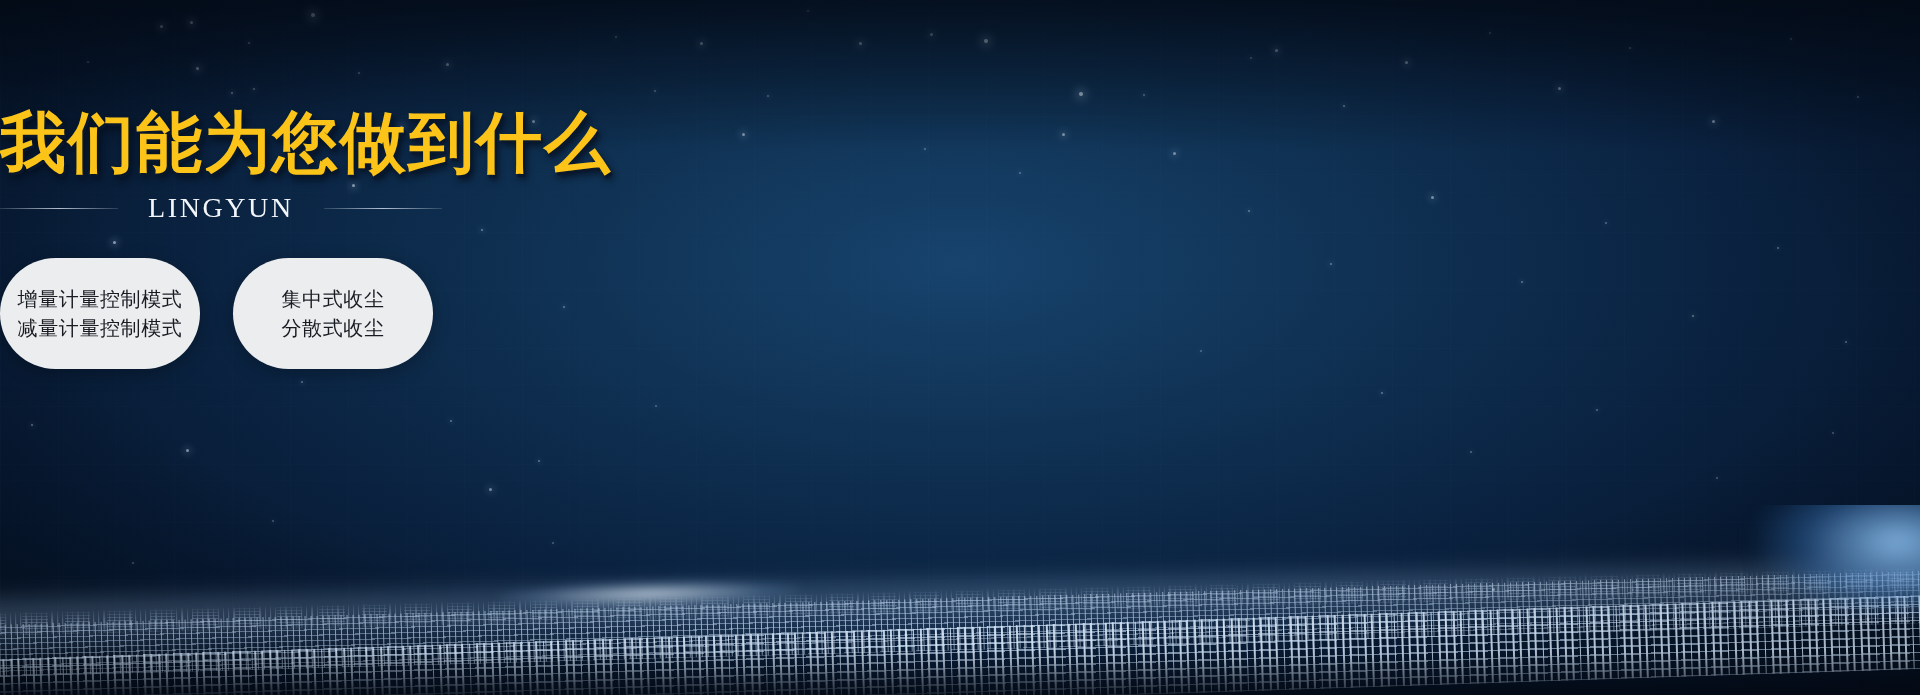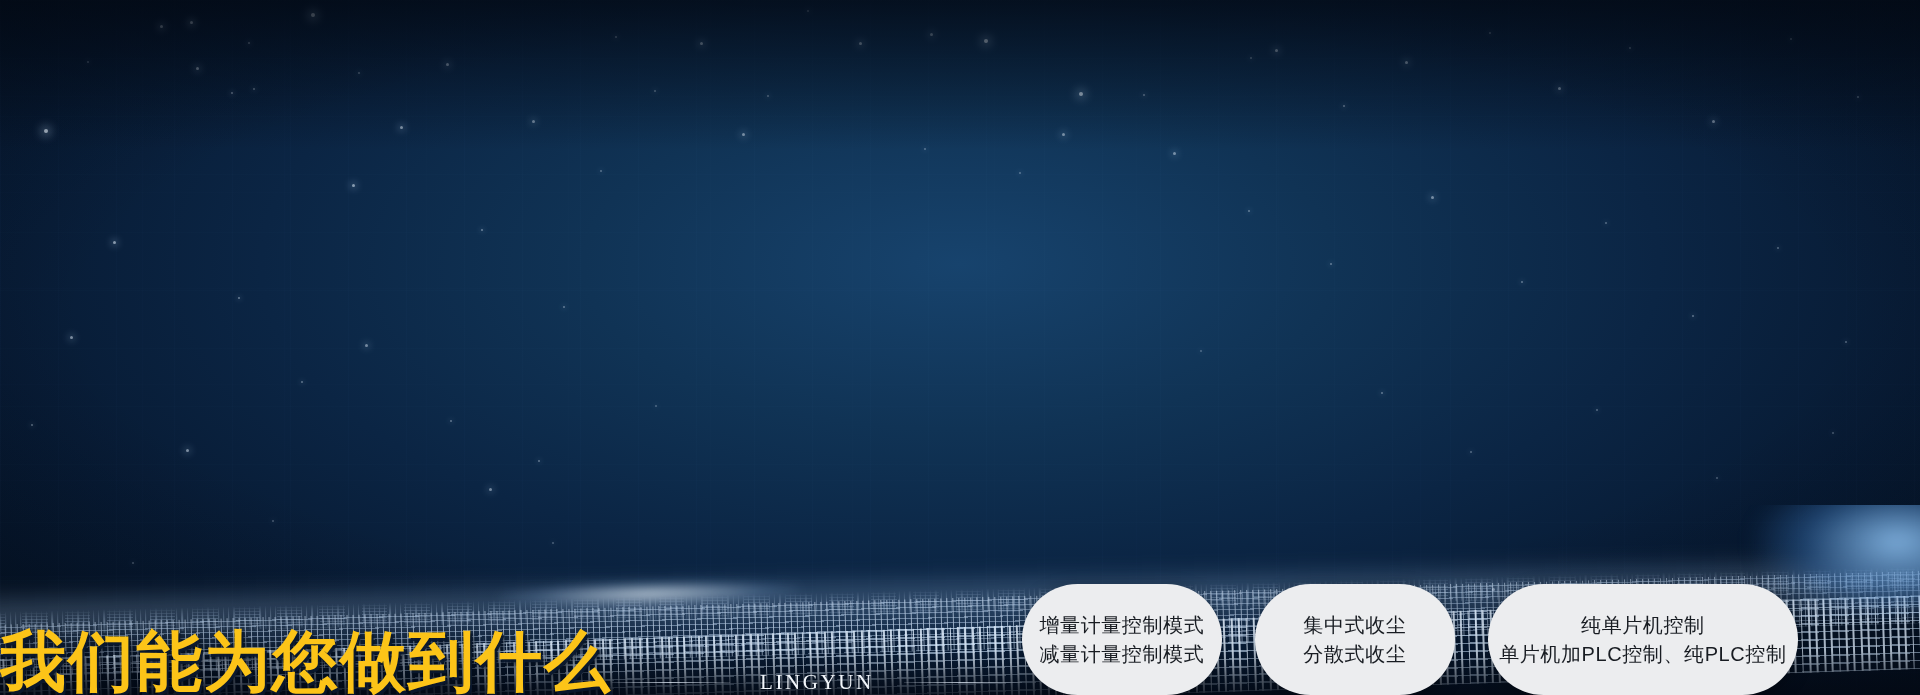--- a/index.html
+++ b/index.html
@@ -114,22 +114,22 @@
     filter:blur(9px);
   }
   .wave-fade-bottom{
     position:absolute; left:0; right:0; bottom:0; height:44px;
     background:linear-gradient(to bottom, rgba(4,12,26,0), rgba(3,9,20,.85));
   }
 
   
   .content{
     position:absolute; inset:0;
-    display:flex; flex-direction:row; align-items:flex-end;
-    padding-top:79px;
+    display:flex; flex-direction:column; align-items:flex-start;
+    padding-top:110px;
   }
 
   .headline{
     position:relative;
     font-family:"DejaVu Sans","Liberation Sans",sans-serif;
     font-weight:bold;
     font-size:66px;
     line-height:1;
     letter-spacing:2px;
     color:#fcc418;
@@ -143,21 +143,21 @@
     display:flex; align-items:center; justify-content:center;
     gap:30px;
     margin-top:16px;
   }
   .rule{
     width:118px; height:1px;
     background:linear-gradient(to right, rgba(225,235,248,.15), rgba(225,235,248,.78), rgba(225,235,248,.15));
   }
   .brand{
     font-family:"Liberation Serif","DejaVu Serif",serif;
-    font-size:21px;
+    font-size:28px;
     letter-spacing:2.6px;
     color:#f2f6fb;
     white-space:nowrap;
   }
 
   .tagline{
     margin-top:20px;
     font-size:19px;
     letter-spacing:1.3px;
     color:#eef4fb;
@@ -299,20 +299,16 @@
       <div class="card c2">
         <span class="line">增量计量控制模式</span>
         <span class="line">减量计量控制模式</span>
       </div>
 
       <div class="card c1">
         <span class="line">集中式收尘</span>
         <span class="line">分散式收尘</span>
       </div>
 
-      <div class="card c3">
-        <span class="line">纯单片机控制</span>
-        <span class="line">单片机加PLC控制、纯PLC控制</span>
-      </div>
 
     </div>
   </div>
 </div>
 
 </body></html>

